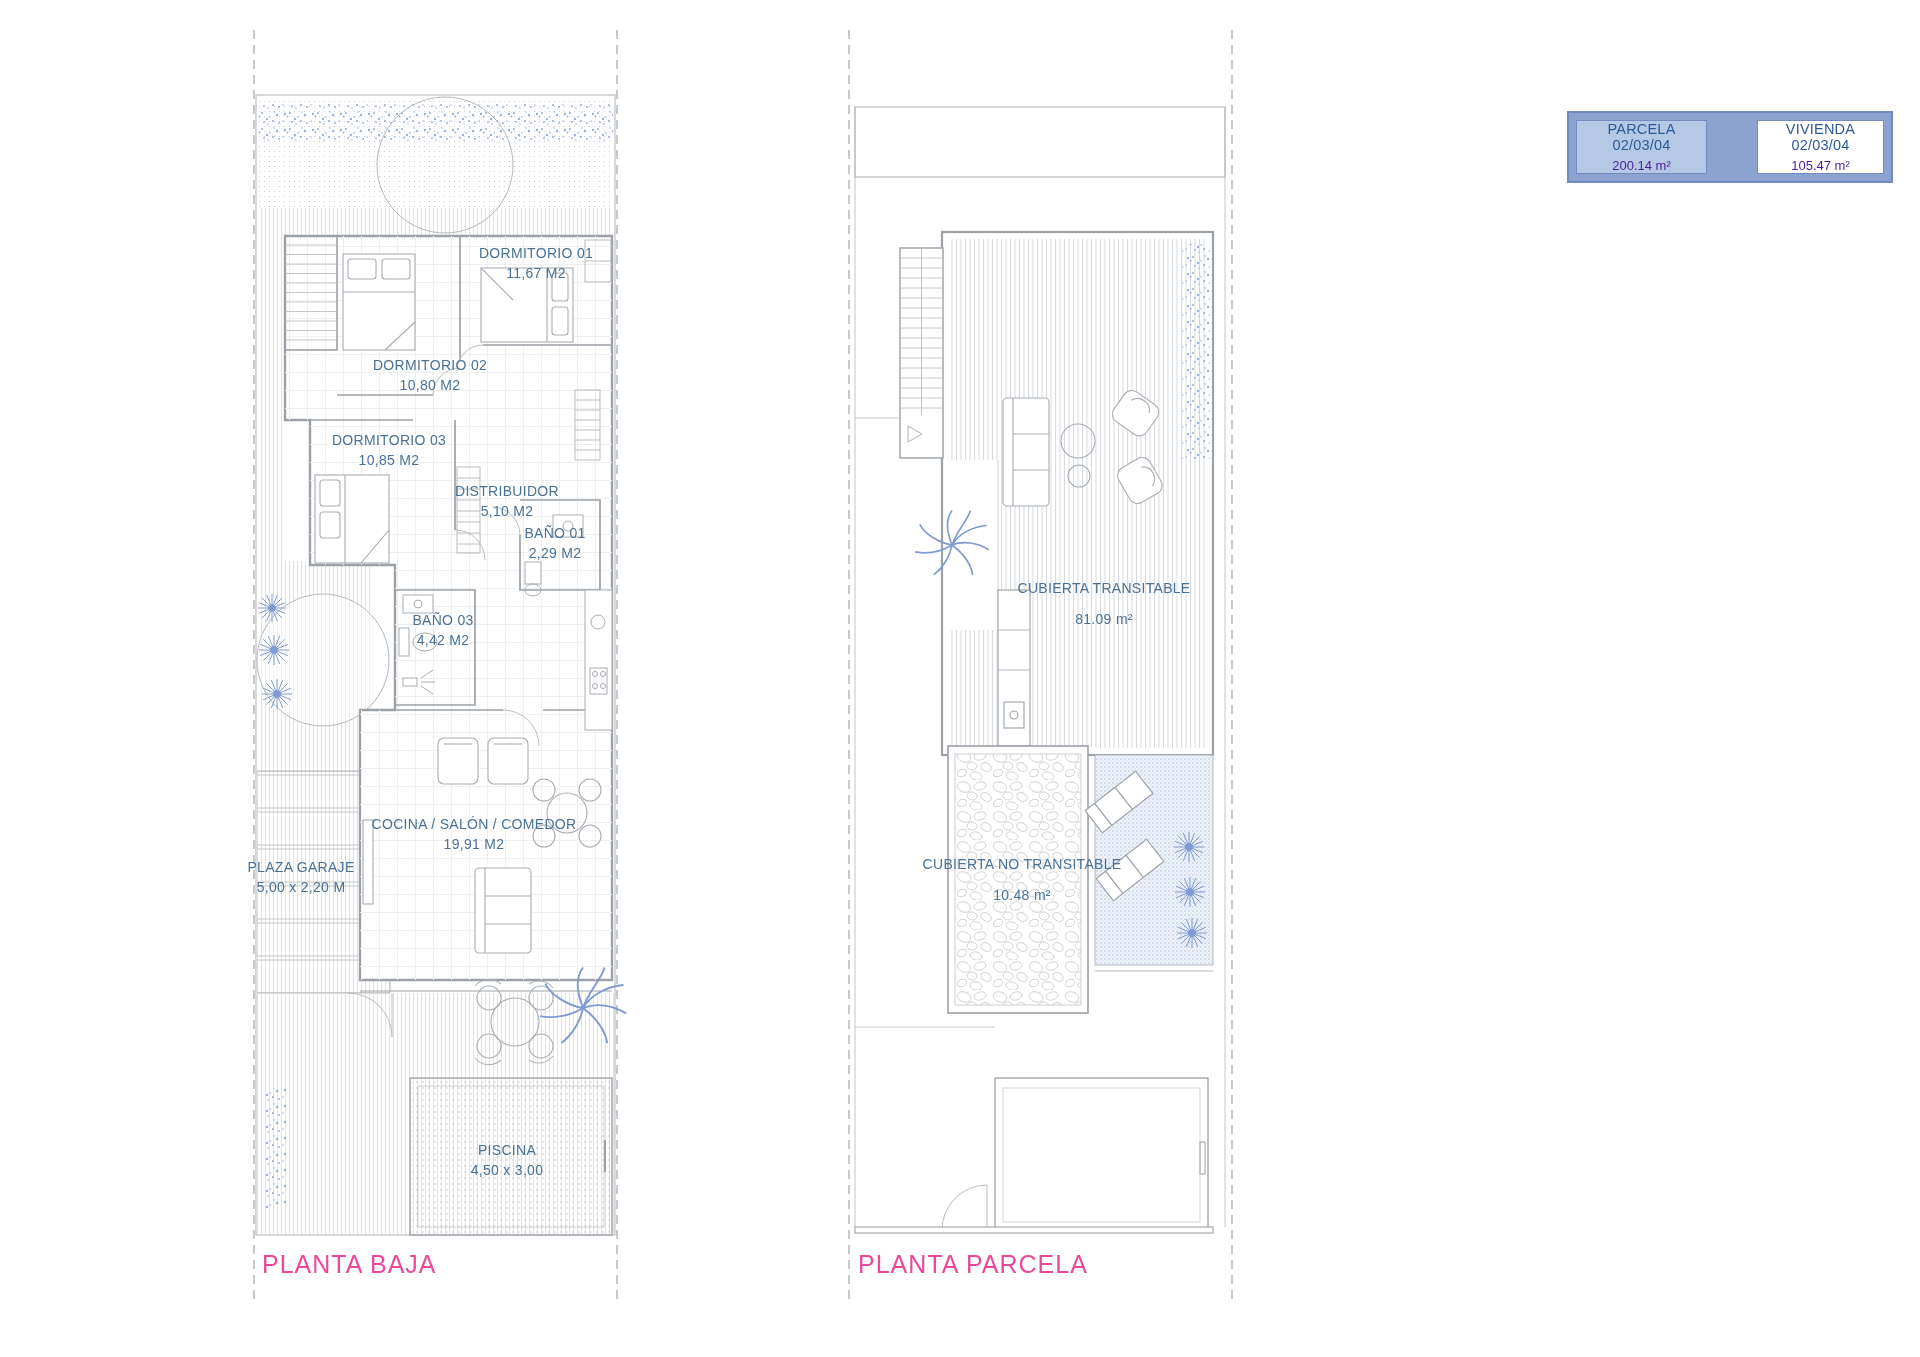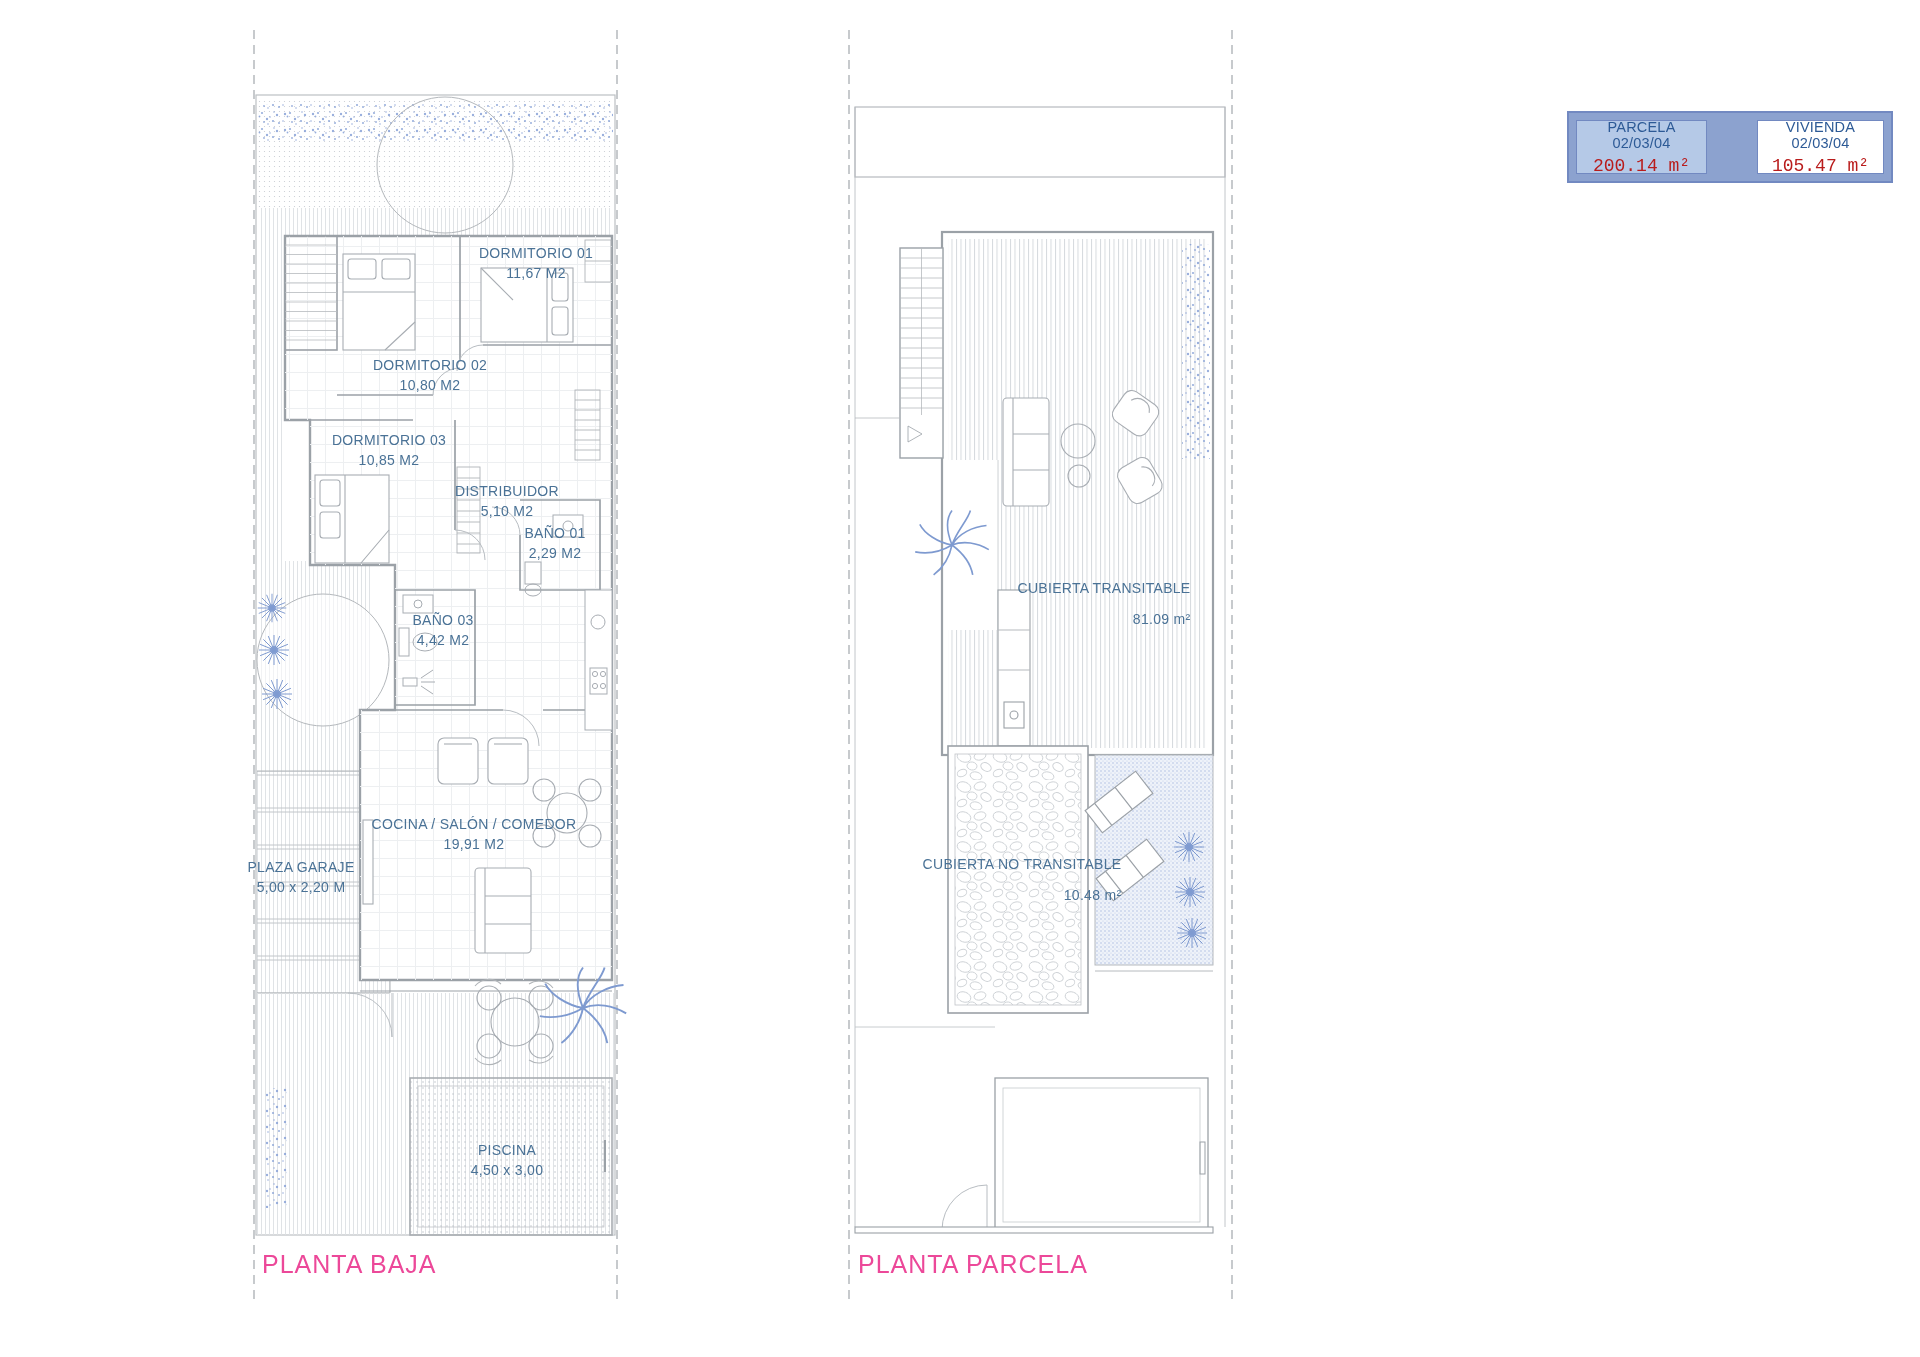--- a/index.html
+++ b/index.html
@@ -1,26 +1,26 @@
 <!DOCTYPE html>
 <html><head>
 <meta charset="utf-8">
 <style>
   html,body{margin:0;padding:0;background:#fff;}
   body{position:relative;width:1920px;height:1357px;font-family:"Liberation Sans",sans-serif;overflow:hidden;}
   svg.plan{position:absolute;left:0;top:0;width:1920px;height:1357px;}
   .lbl{position:absolute;transform:translate(-50%,-50%);text-align:center;color:#4a7296;font-size:14px;line-height:1.45;letter-spacing:.3px;white-space:nowrap;}
-  .lbl.gap div+div{margin-top:11px;text-align:right;}
+  .lbl.gap div+div{margin-top:11px;}
   .plan-title{position:absolute;color:#ec4899;font-size:25px;letter-spacing:1px;white-space:nowrap;}
   .legend{position:absolute;left:1567px;top:93px;width:308px;height:54px;background:#8ca2cf;border:2px solid #7289c1;display:flex;align-items:stretch;justify-content:space-between;padding:7px;box-sizing:content-box;margin-top:18px;}
   .legend .box{width:129px;display:flex;flex-direction:column;justify-content:center;text-align:center;border:1px solid #7289c1;}
   .legend .box.parcela{background:#b5c9e7;}
   .legend .box.vivienda{background:#ffffff;width:125px;}
   .legend .box .t1{font-size:14.5px;color:#2d5a96;letter-spacing:.2px;}
-  .legend .box .t2{font-size:18px;color:#b91c1c;margin-top:5px;font-family:Liberation Mono, monospace;}
+  .legend .box .t2{font-size:13px;color:#4c1d95;margin-top:5px;}
 </style>
 </head>
 <body>
 
 <svg class="plan" viewBox="0 0 1920 1357">
   <defs>
     <pattern id="vhatch" width="4" height="8" patternUnits="userSpaceOnUse">
       <path d="M0.5,0 V8" stroke="#dde0e3" stroke-width="0.9"></path>
     </pattern>
     <pattern id="vhatchD" width="4.5" height="8" patternUnits="userSpaceOnUse">

